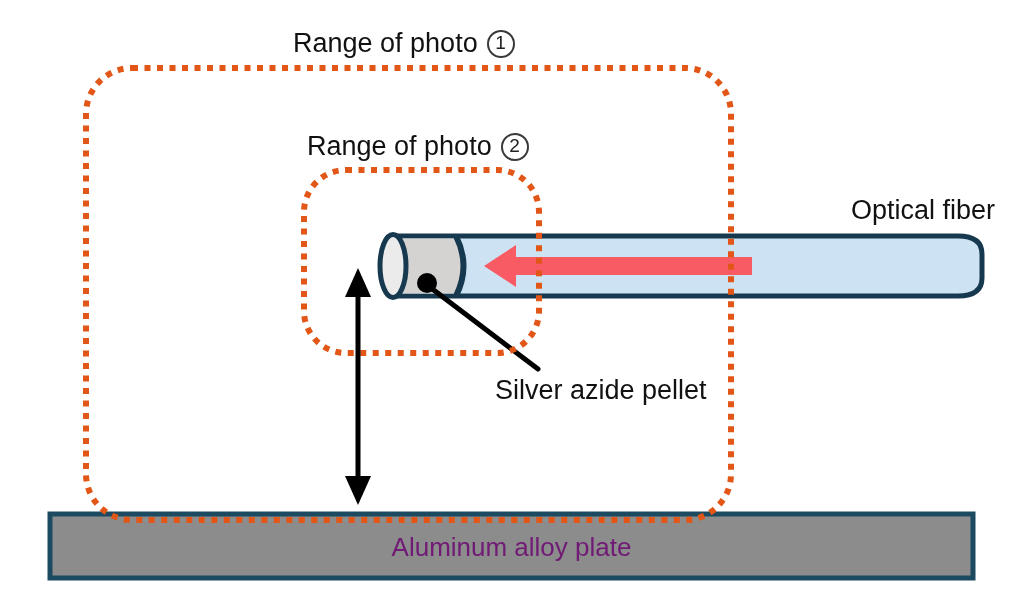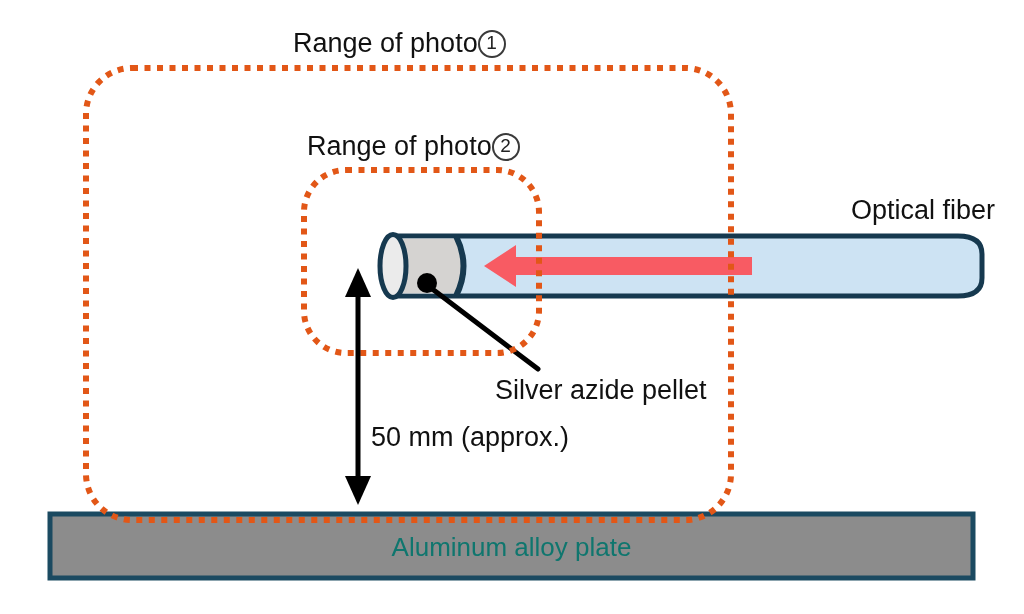--- a/index.html
+++ b/index.html
@@ -17,20 +17,21 @@
     left: 0; top: 0;
   }
   .label {
     position: absolute;
     white-space: nowrap;
     font-size: 27px;
     line-height: 1.1;
     color: #111111;
     display: flex;
     align-items: center;
+    gap: 9px;
   }
   .circled-num {
     display: inline-flex;
     align-items: center;
     justify-content: center;
     width: 28px;
     height: 28px;
     border: 2px solid #3a3a3a;
     border-radius: 50%;
     font-size: 19px;
@@ -39,21 +40,21 @@
   }
   .lbl-range1 { left: 293px; top: 29px; }
   .lbl-range2 { left: 307px; top: 132px; }
   .lbl-fiber  { right: 29px; top: 196px; }
   .lbl-laser  { left: 766px; top: 253px; }
   .lbl-pellet { left: 495px; top: 376px; }
   .lbl-dist   { left: 371px; top: 423px; }
   .lbl-plate  {
     left: 48px; top: 533px; width: 927px;
     justify-content: center;
-    color: #0f766e;
+    color: #701a75;
     font-size: 26px;
   }
 </style>
 </head>
 <body>
 
 <div class="canvas">
 
   <svg class="diagram" width="1024" height="614" viewBox="0 0 1024 614">
 
@@ -87,17 +88,16 @@
   <div class="label lbl-range2">
     <span>Range of photo</span>
     <span class="circled-num">2</span>
   </div>
 
   <div class="label lbl-fiber">Optical fiber</div>
 
 
   <div class="label lbl-pellet">Silver azide pellet</div>
 
-  <div class="label lbl-dist">50 mm (approx.)</div>
 
   <div class="label lbl-plate">Aluminum alloy plate</div>
 
 </div>
 
 </body></html>

